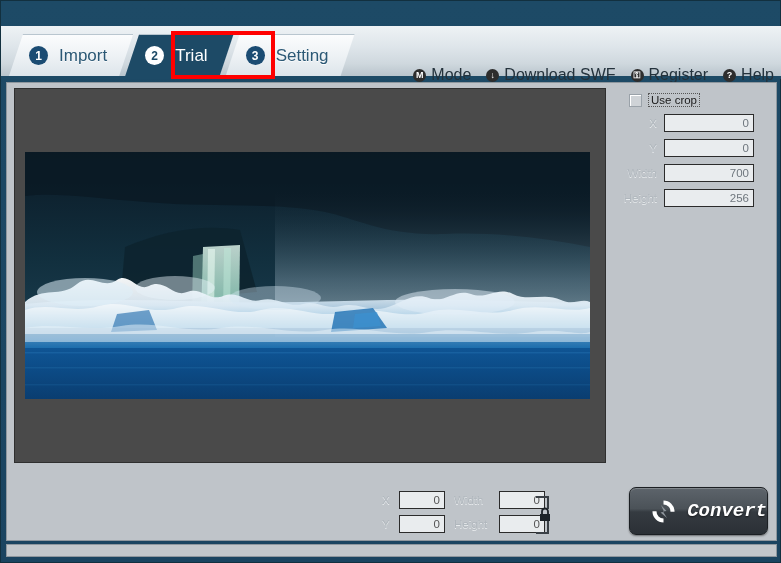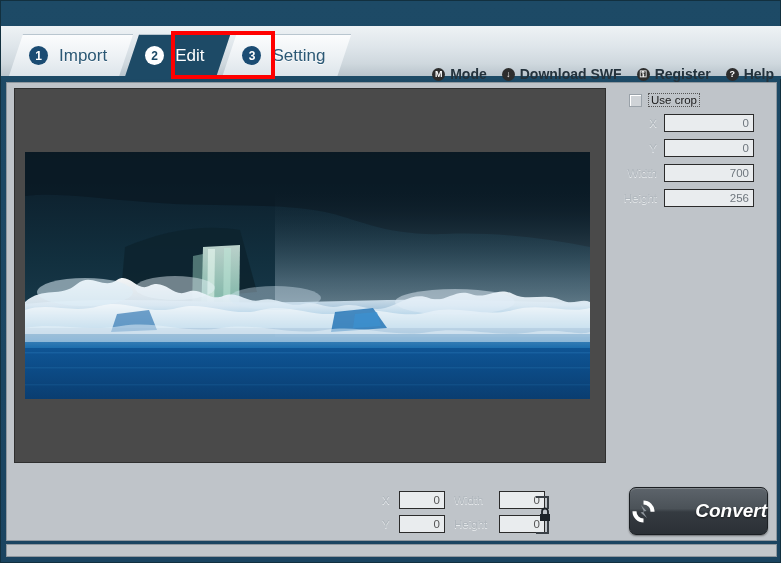--- a/index.html
+++ b/index.html
@@ -104,21 +104,21 @@
     display: flex; align-items: center; gap: 15px;
   }
   .hm-item { display: flex; align-items: center; gap: 5px; cursor: pointer; }
   .hm-ico {
     width: 13px; height: 13px; border-radius: 50%;
     background: #2d2d2d;
     color: #fff; font-size: 9px; font-weight: bold;
     display: flex; align-items: center; justify-content: center;
     line-height: 1; flex: 0 0 auto;
   }
-  .hm-txt { font-size: 14px; color: #24323c; white-space: nowrap; font-weight: bold; }
+  .hm-txt { font-size: 16px; color: #24323c; white-space: nowrap; }
 
   
   .body {
     position: absolute; left: 5px; top: 81px;
     width: 771px; height: 459px;
     background: #bfc4c9;
     border: 1px solid #8e979e;
   }
 
   
@@ -231,22 +231,22 @@
   }
 
   
   .convert {
     position: absolute; left: 622px; top: 404px;
     width: 139px; height: 48px;
     border-radius: 7px;
     background: linear-gradient(to bottom, #5d646b 0%, #4b5258 45%, #353b41 52%, #2b3036 100%);
     border: 1px solid #1b1f23;
     box-shadow: inset 0 1px 0 rgba(255,255,255,.22), 0 1px 2px rgba(0,0,0,.45);
-    display: flex; align-items: center; justify-content: space-between;
-    gap: 10px; cursor: pointer;
+    display: flex; align-items: center; justify-content: flex-end;
+    gap: 10px; cursor: pointer; font-family: Liberation Mono, monospace;
   }
   .convert .ctxt {
     color: #ffffff; font-size: 19px; font-weight: bold; font-style: italic;
     text-shadow: 0 1px 2px rgba(0,0,0,.6);
   }
 
   
   .statusbar {
     position: absolute; left: 5px; bottom: 5px;
     width: 771px; height: 13px;
@@ -261,21 +261,21 @@
 
 
   <div class="tabstrip">
     <div class="tabs-wrap">
       <div class="tab">
         <span class="num">1</span>
         <span class="lbl">Import</span>
       </div>
       <div class="tab active">
         <span class="num">2</span>
-        <span class="lbl">Edit</span>
+        <span class="lbl">Trial</span>
       </div>
       <div class="tab">
         <span class="num">3</span>
         <span class="lbl">Setting</span>
       </div>
     </div>
 
     <div class="headmenu">
       <div class="hm-item">
         <span class="hm-ico">M</span>

